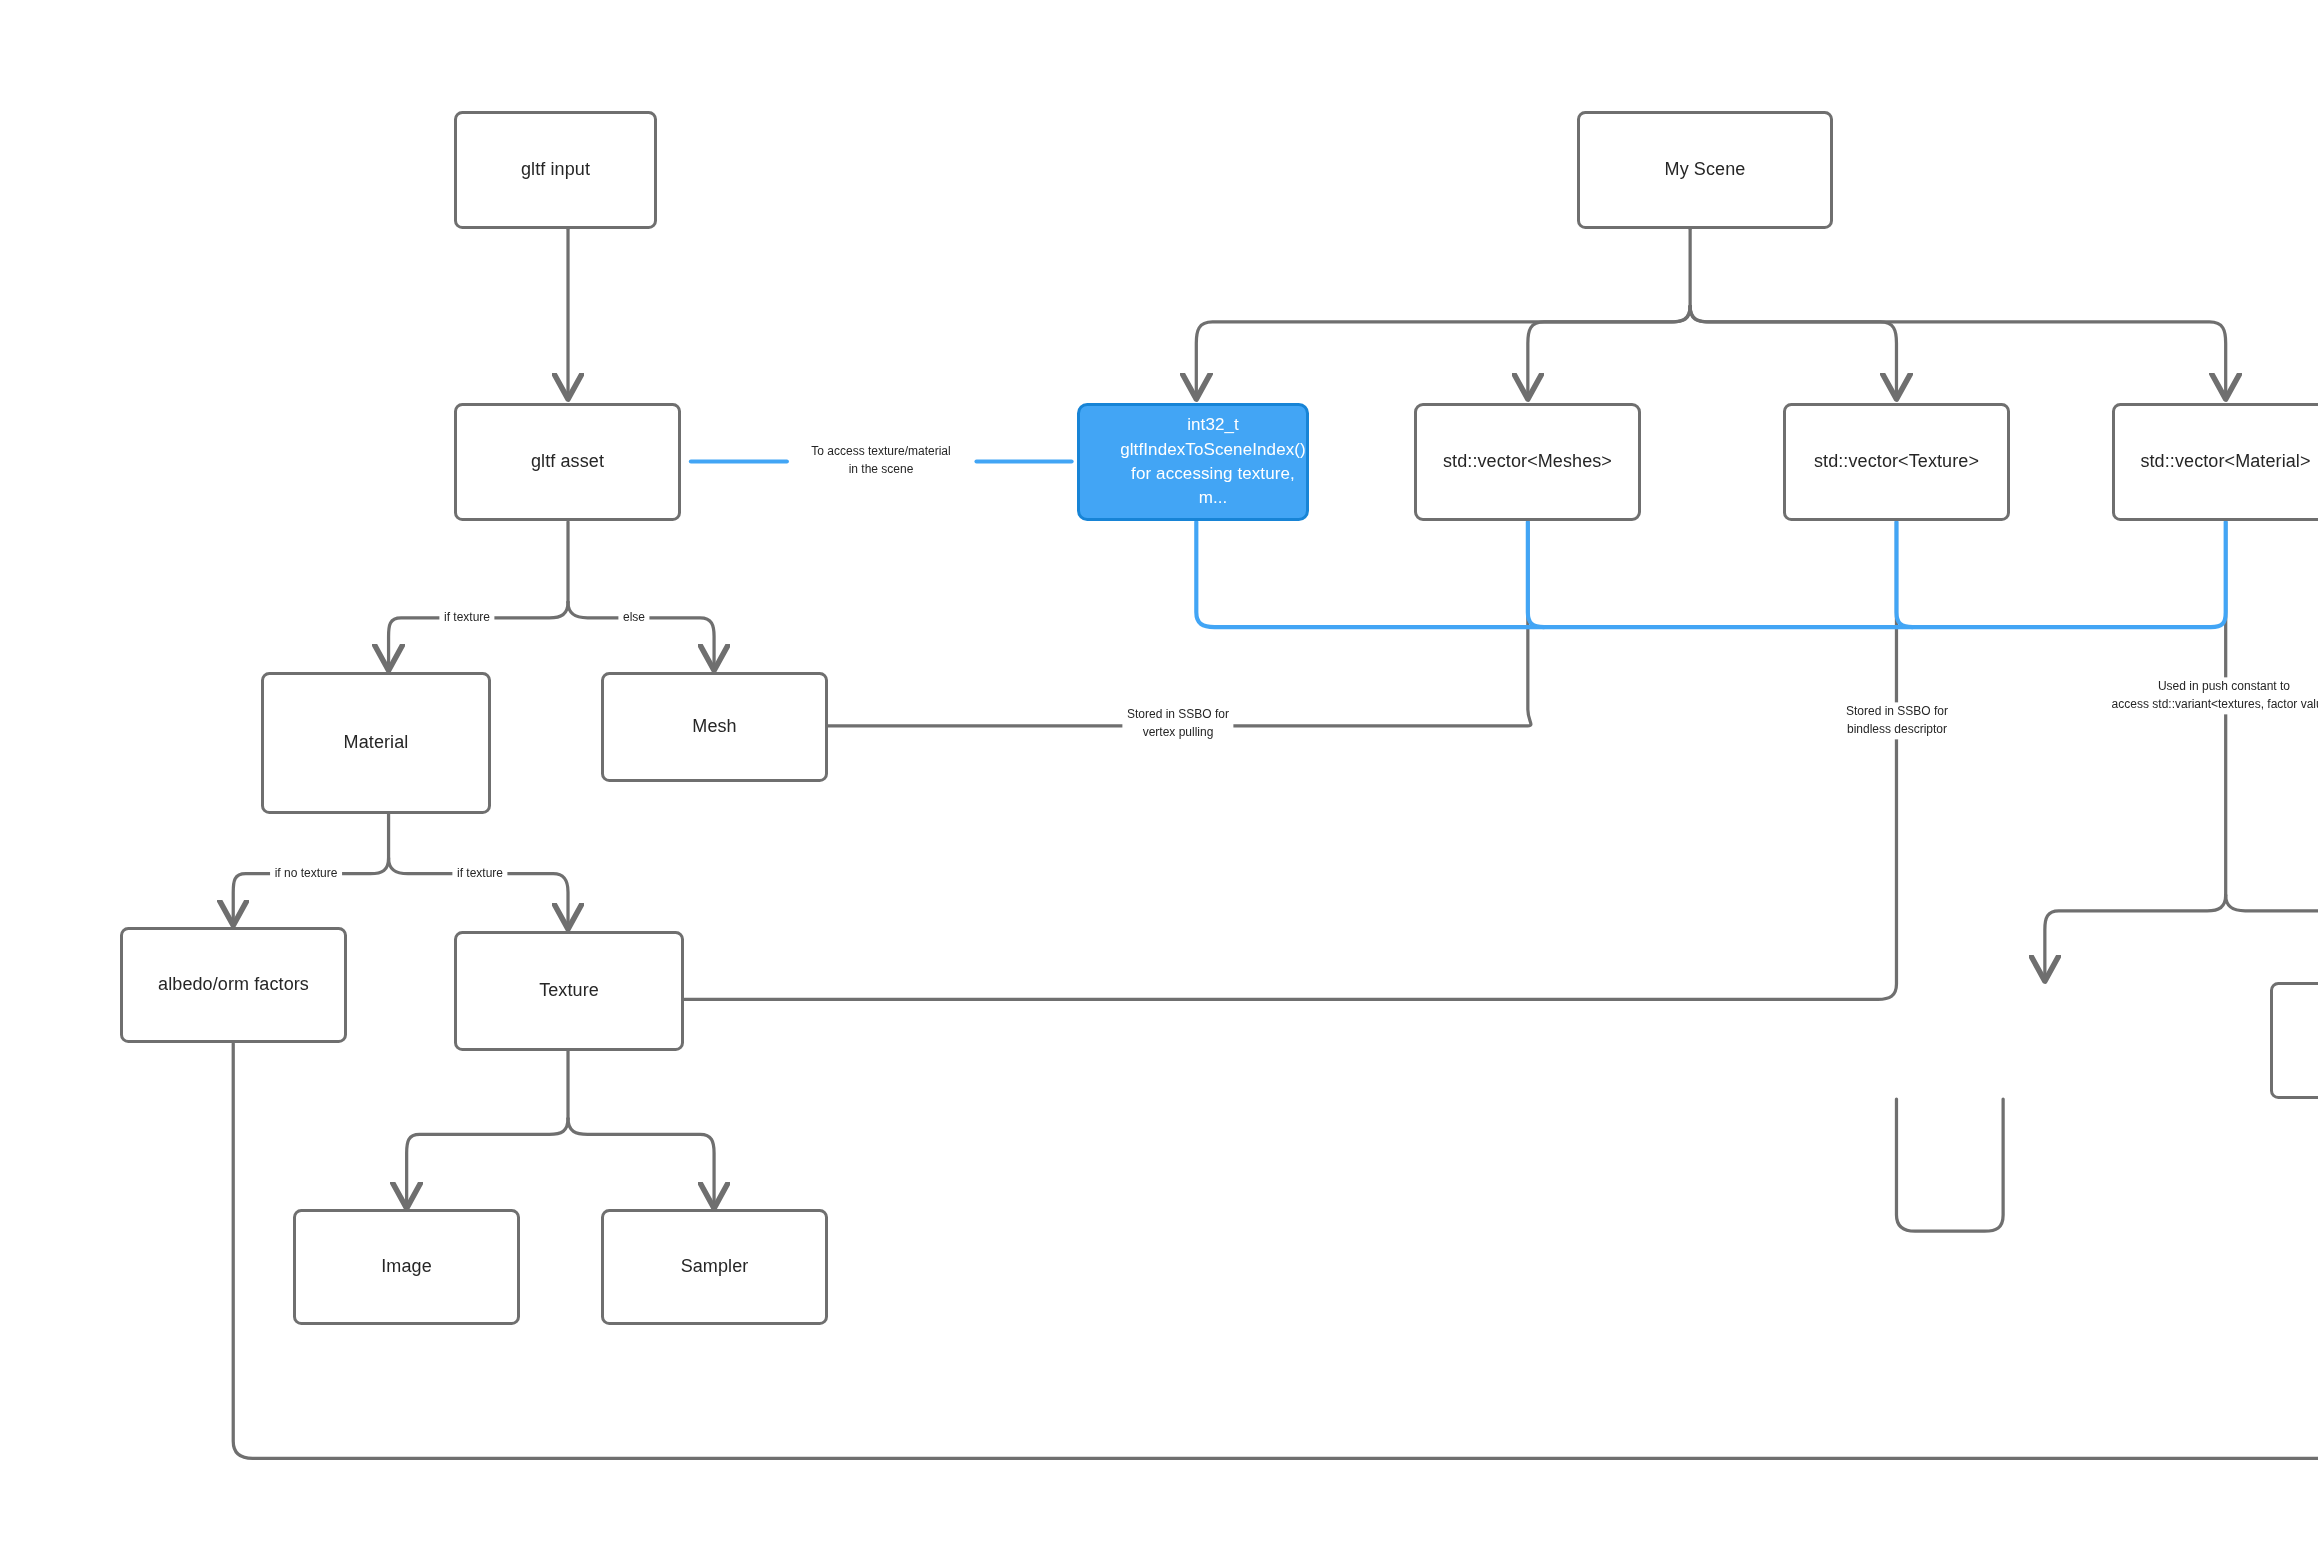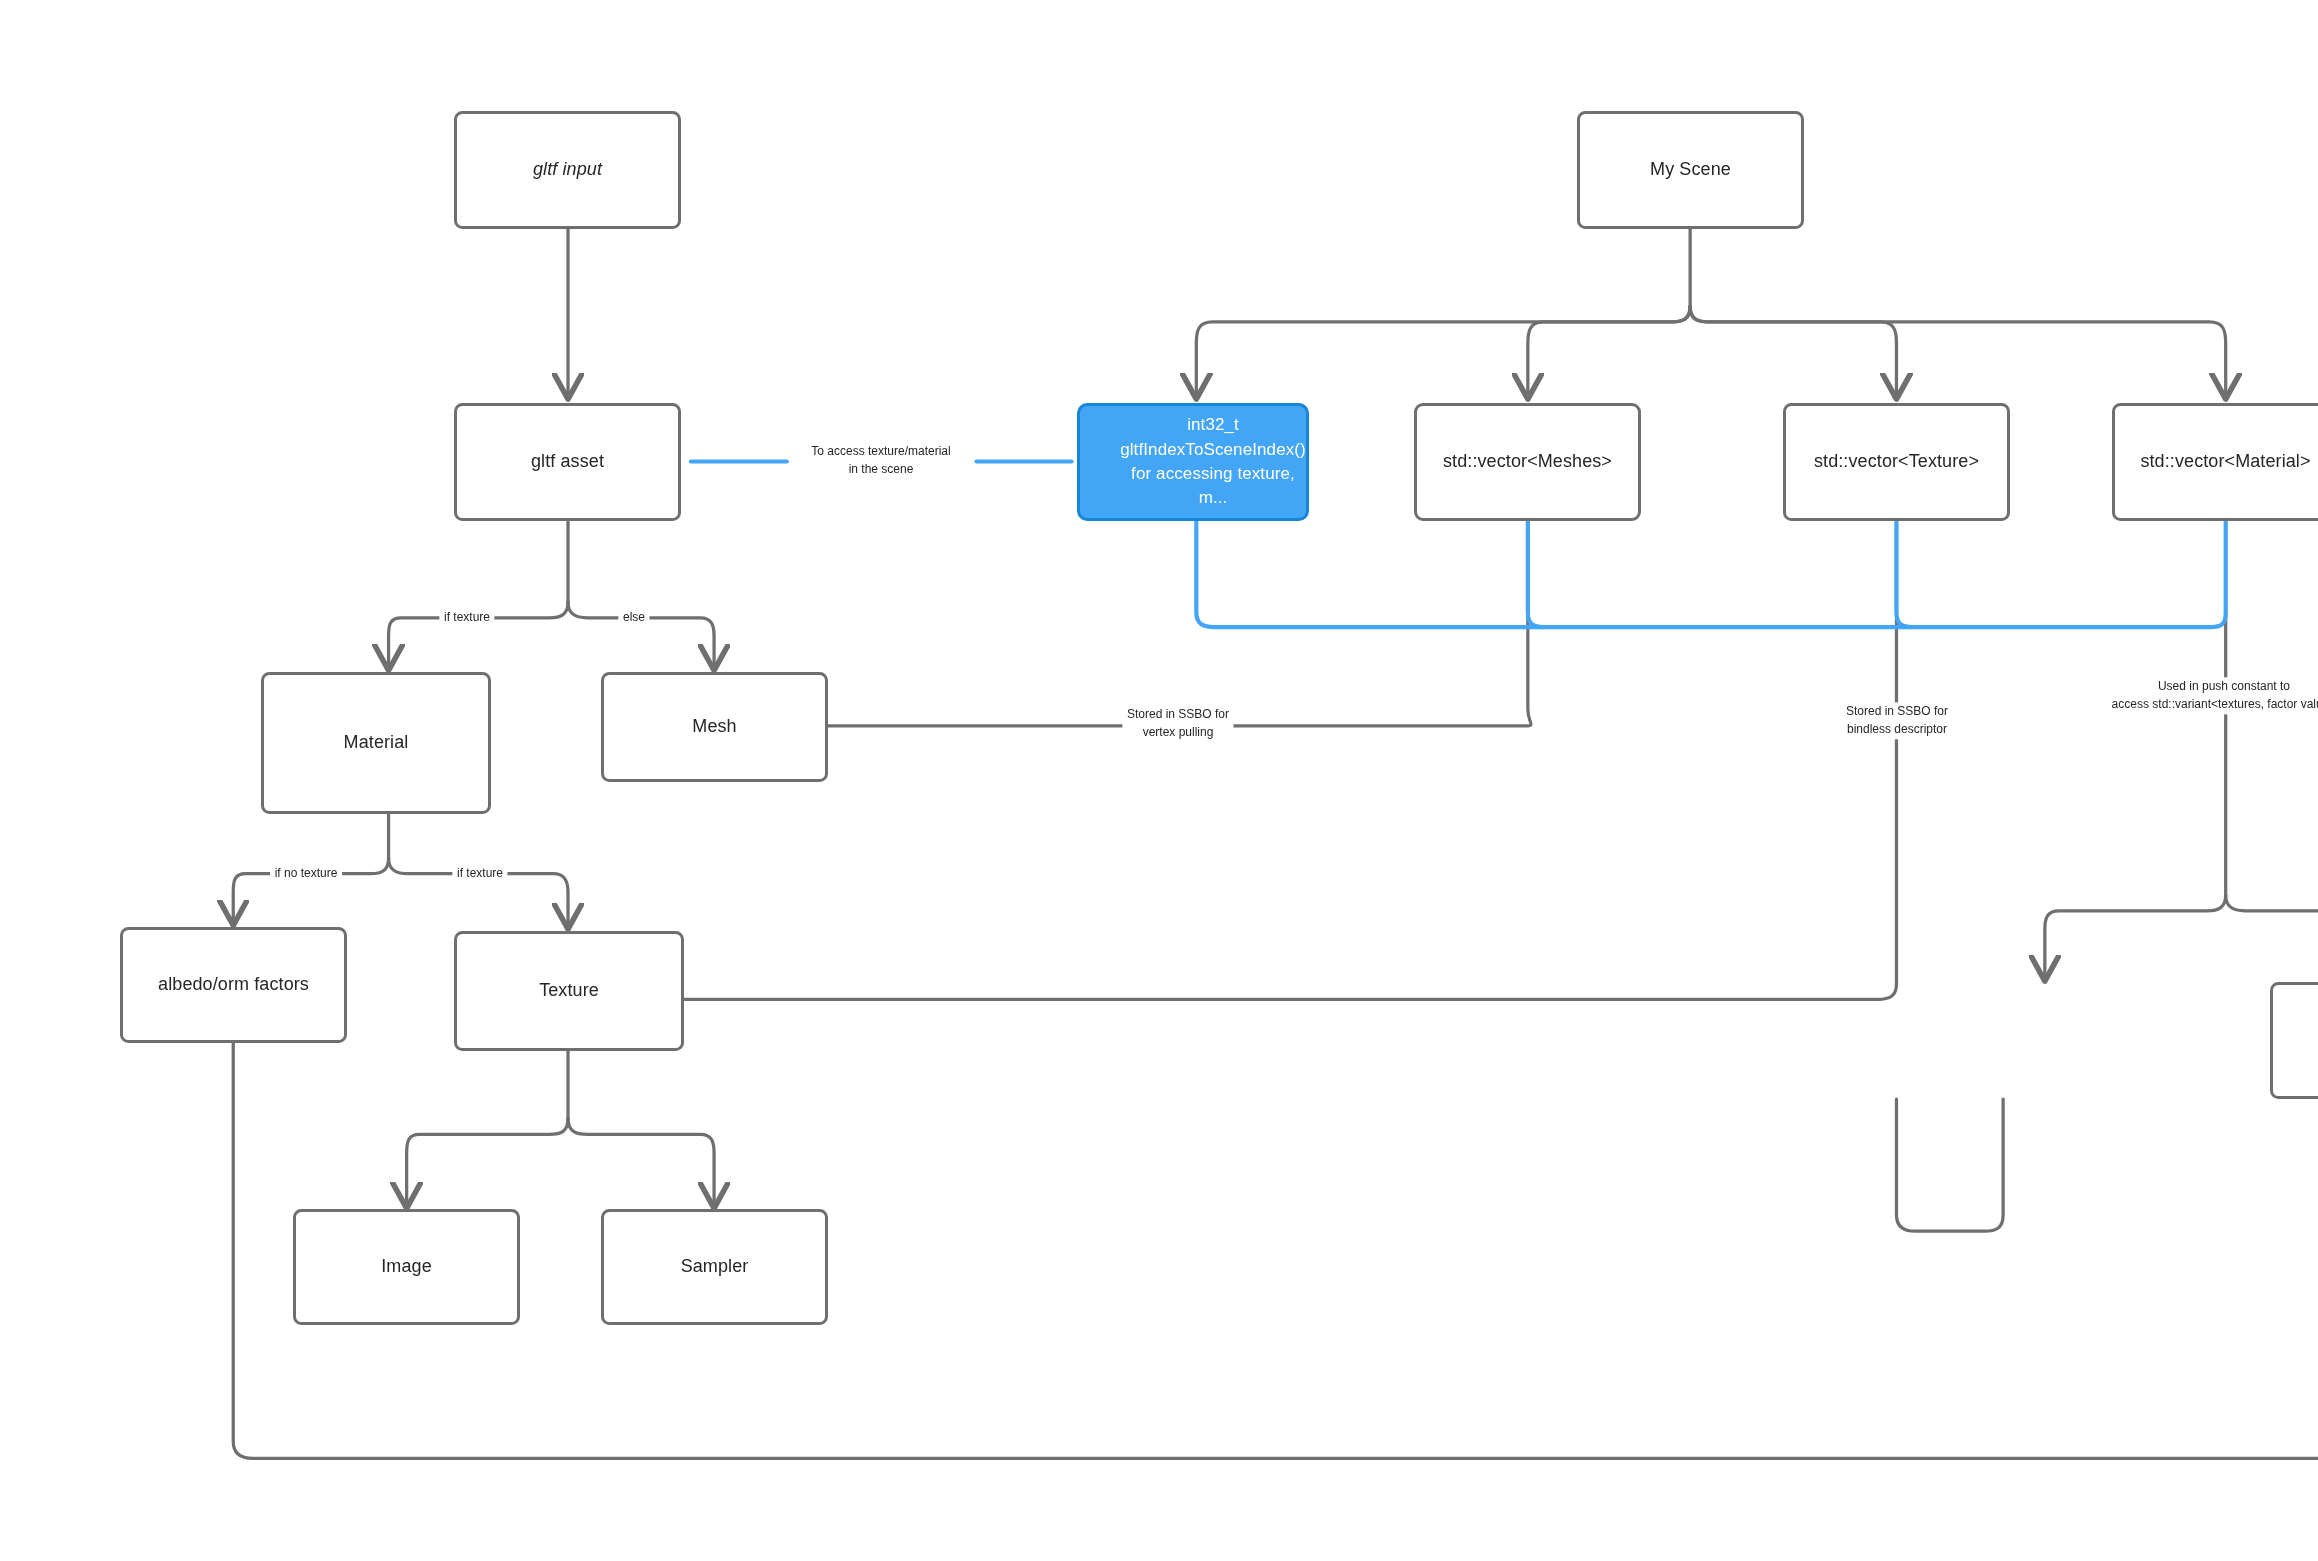--- a/index.html
+++ b/index.html
@@ -130,25 +130,25 @@
       <path d="M 1490,995 L 1697,995"></path>
       <path d="M 2106,995 L 2311,995"></path>
 
       <path d="M 2580,1125 L 2580,1320 C 2580,1345 2594,1352 2619,1352 L 4768,1352
                C 4793,1352 4800,1344 4800,1320 L 4800,1125"></path>
       <path d="M 3295,1125 L 3295,1320 C 3295,1344 3305,1352 3330,1352"></path>
       <path d="M 4090,1125 L 4090,1320 C 4090,1344 4100,1352 4125,1352"></path>
     </g>
   </svg>
 
-  <div class="node" style="left:454px; top:111px; width:227px; height:118px;font-style:italic;">
+  <div class="node" style="left:454px; top:111px; width:203px; height:118px;">
     <span class="label">gltf input</span>
   </div>
 
-  <div class="node" style="left:1577px; top:111px; width:227px; height:118px;">
+  <div class="node" style="left:1577px; top:111px; width:256px; height:118px;">
     <span class="label">My Scene</span>
   </div>
 
   <div class="node" style="left:454px; top:403px; width:227px; height:118px;">
     <span class="label">gltf asset</span>
   </div>
 
   <div class="node highlight" style="left:1077px; top:403px; width:232px; height:118px; border-radius:10.2px;padding-left:40px;">
     <span class="label" style="font-size:17px; line-height:1.44;">int32_t
 gltfIndexToSceneIndex()

